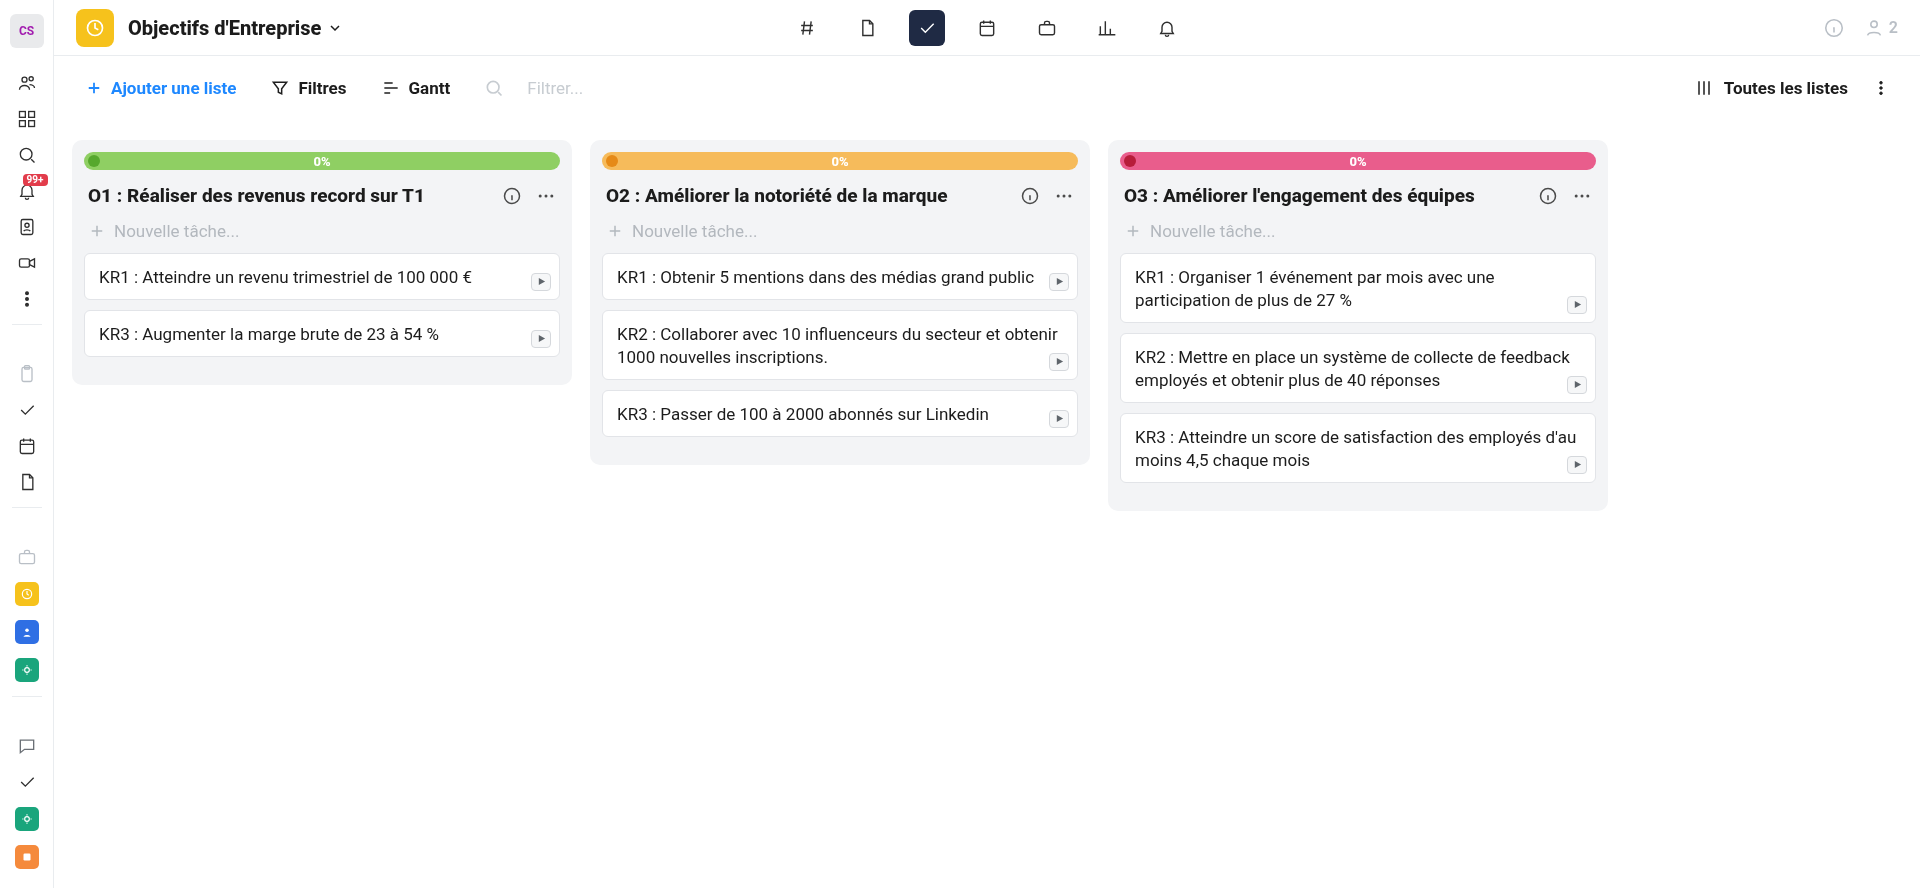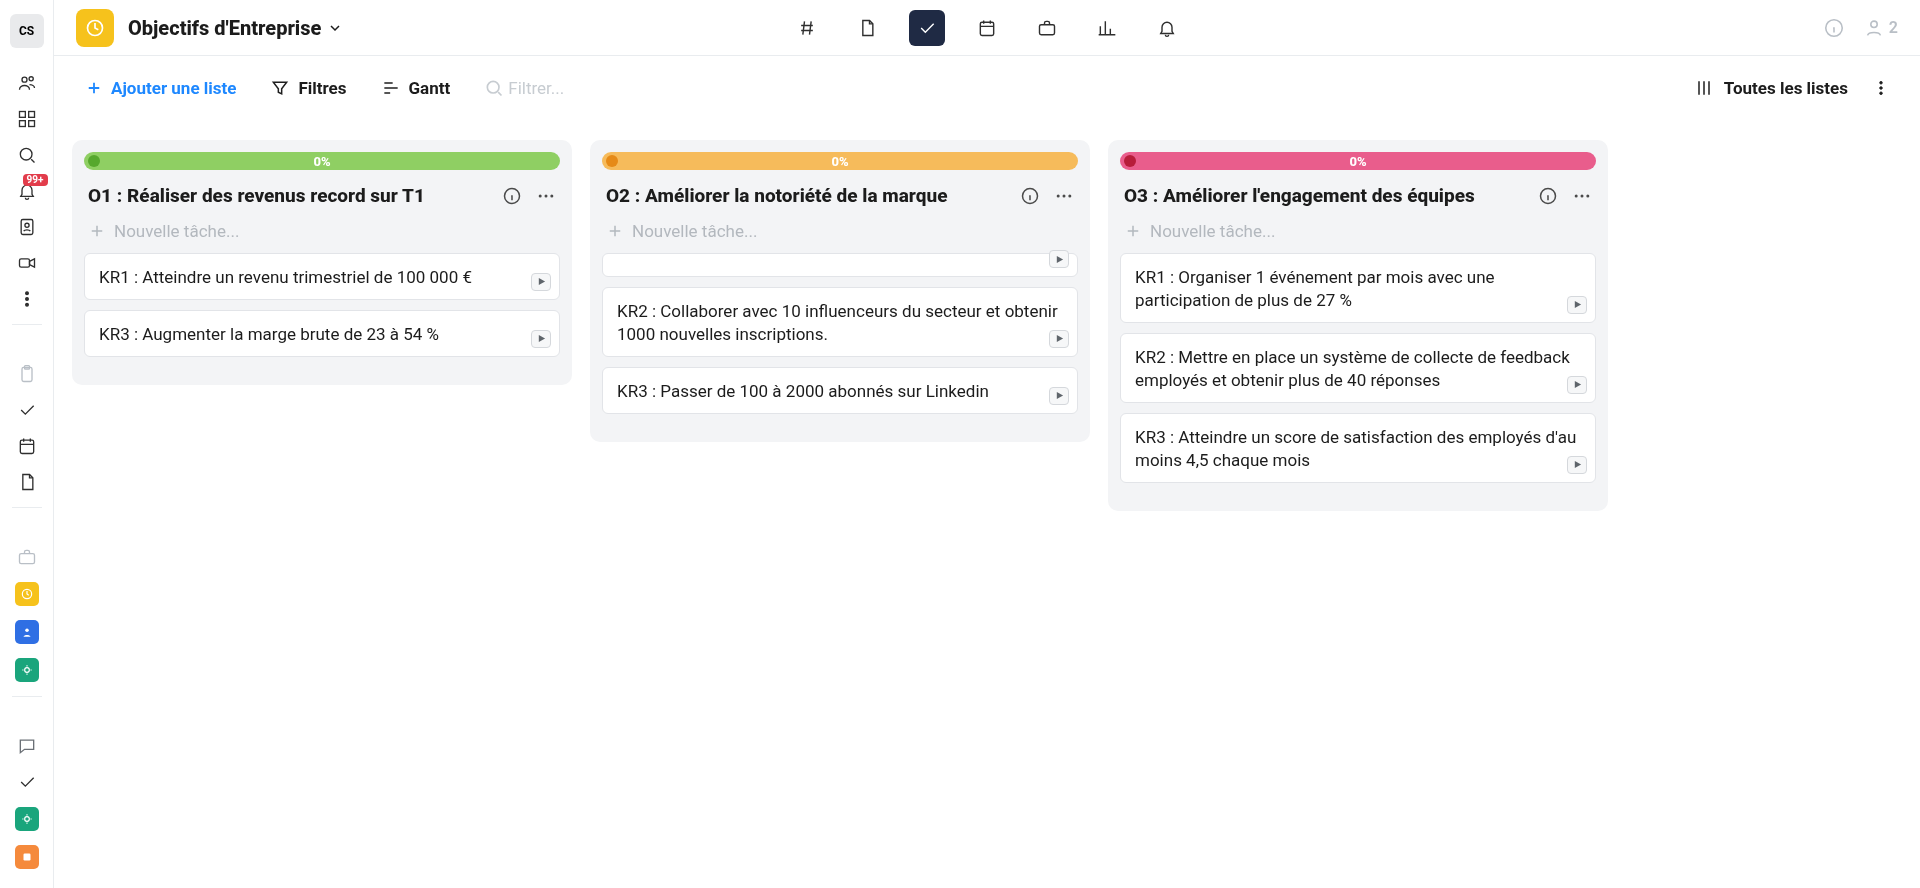--- a/index.html
+++ b/index.html
@@ -22,21 +22,21 @@
   }
   
   .left-rail{
     position:fixed;left:0;top:0;bottom:0;width:54px;
     border-right:1px solid var(--border);
     display:flex;flex-direction:column;align-items:center;
     overflow:hidden;
   }
   .avatar{
     width:34px;height:34px;border-radius:6px;
-    background:#e9eaec;color:#000000;
+    background:#e9eaec;color:#a21caf;
     display:flex;align-items:center;justify-content:center;
     font-size:12px;font-weight:700;margin-top:14px;
   }
   .rail-icons{display:flex;flex-direction:column;align-items:center;gap:14px;margin-top:24px;width:100%}
   .rail-ic{width:22px;height:22px;display:flex;align-items:center;justify-content:center;color:#3b3b3b;position:relative;cursor:default}
   .rail-ic svg{width:20px;height:20px;stroke:#2f2f2f;fill:none;stroke-width:1.6}
   .badge{
     position:absolute;top:-6px;right:-10px;
     background:#e23c4b;color:#fff;font-size:10px;font-weight:700;
     border-radius:4px;padding:1px 4px;line-height:1;
@@ -75,21 +75,21 @@
   
   .toolbar{
     position:fixed;left:55px;right:0;top:56px;height:64px;
     display:flex;align-items:center;justify-content:space-between;
     padding:0 30px;background:#fff;z-index:4;
   }
   .tl-left{display:flex;align-items:center;gap:34px}
   .add-list{color:var(--blue);font-weight:700;display:flex;align-items:center;gap:8px;cursor:pointer;font-size:17px}
   .tool-item{display:flex;align-items:center;gap:8px;font-weight:700;font-size:17px;cursor:pointer}
   .tool-item svg{stroke:#1f1f1f;fill:none;stroke-width:1.8;width:20px;height:20px}
-  .search-wrap{display:flex;align-items:center;gap:4px;color:var(--muted)}
+  .search-wrap{display:flex;align-items:center;gap:23px;color:var(--muted)}
   .search-wrap svg{stroke:#c7ccd1;fill:none;stroke-width:2;width:20px;height:20px}
   .search-wrap span{color:#c7ccd1;font-size:17px}
   .tl-right{display:flex;align-items:center;gap:24px}
   .all-lists{display:flex;align-items:center;gap:10px;font-weight:700;font-size:17px}
   .all-lists svg{stroke:#1f1f1f;fill:none;stroke-width:1.8;width:20px;height:20px}
   .dots svg{stroke:#1f1f1f;fill:#1f1f1f;width:18px;height:18px}
 
   
   .board{
     position:absolute;left:54px;right:0;top:120px;bottom:0;
@@ -464,20 +464,21 @@
           </span>
         </div>
       </div>
       <div class="new-task">
         <svg viewBox="0 0 24 24">
           <path d="M12 5v14M5 12h14"></path>
         </svg>
         <span>Nouvelle tâche...</span>
       </div>
       <div class="card">
+        <div>KR1 : Obtenir 5 mentions dans des médias grand public</div>
         <div class="card-play">
           <svg viewBox="0 0 10 10">
             <path d="M2 1l7 4-7 4z"></path>
           </svg>
         </div>
       </div>
       <div class="card">
         <div>KR2 : Collaborer avec 10 influenceurs du secteur et obtenir 1000 nouvelles inscriptions.</div>
         <div class="card-play">
           <svg viewBox="0 0 10 10">

